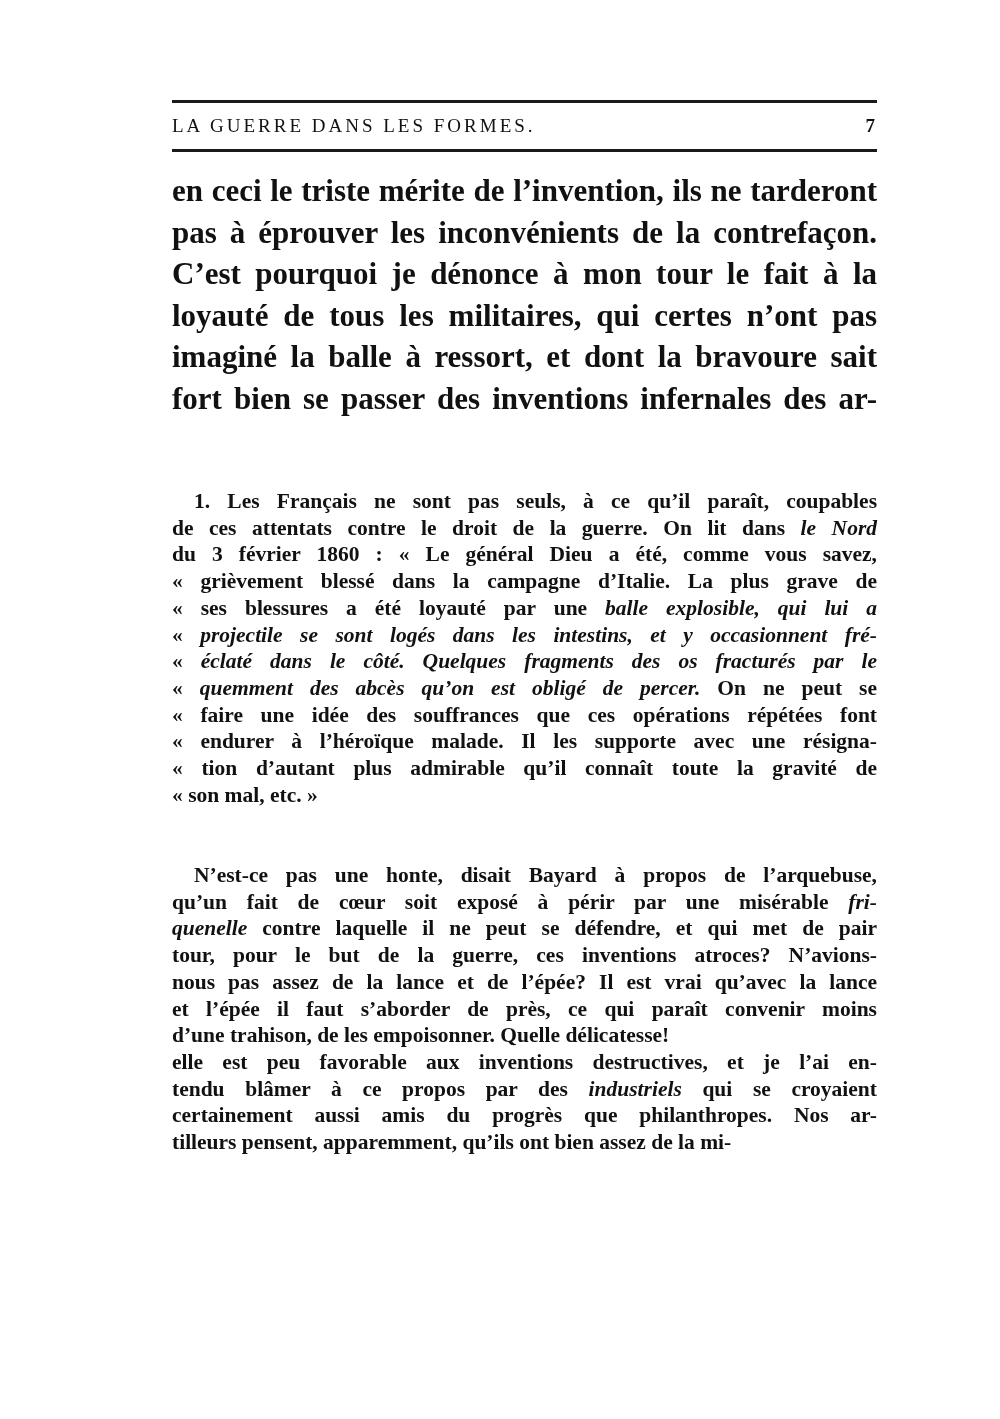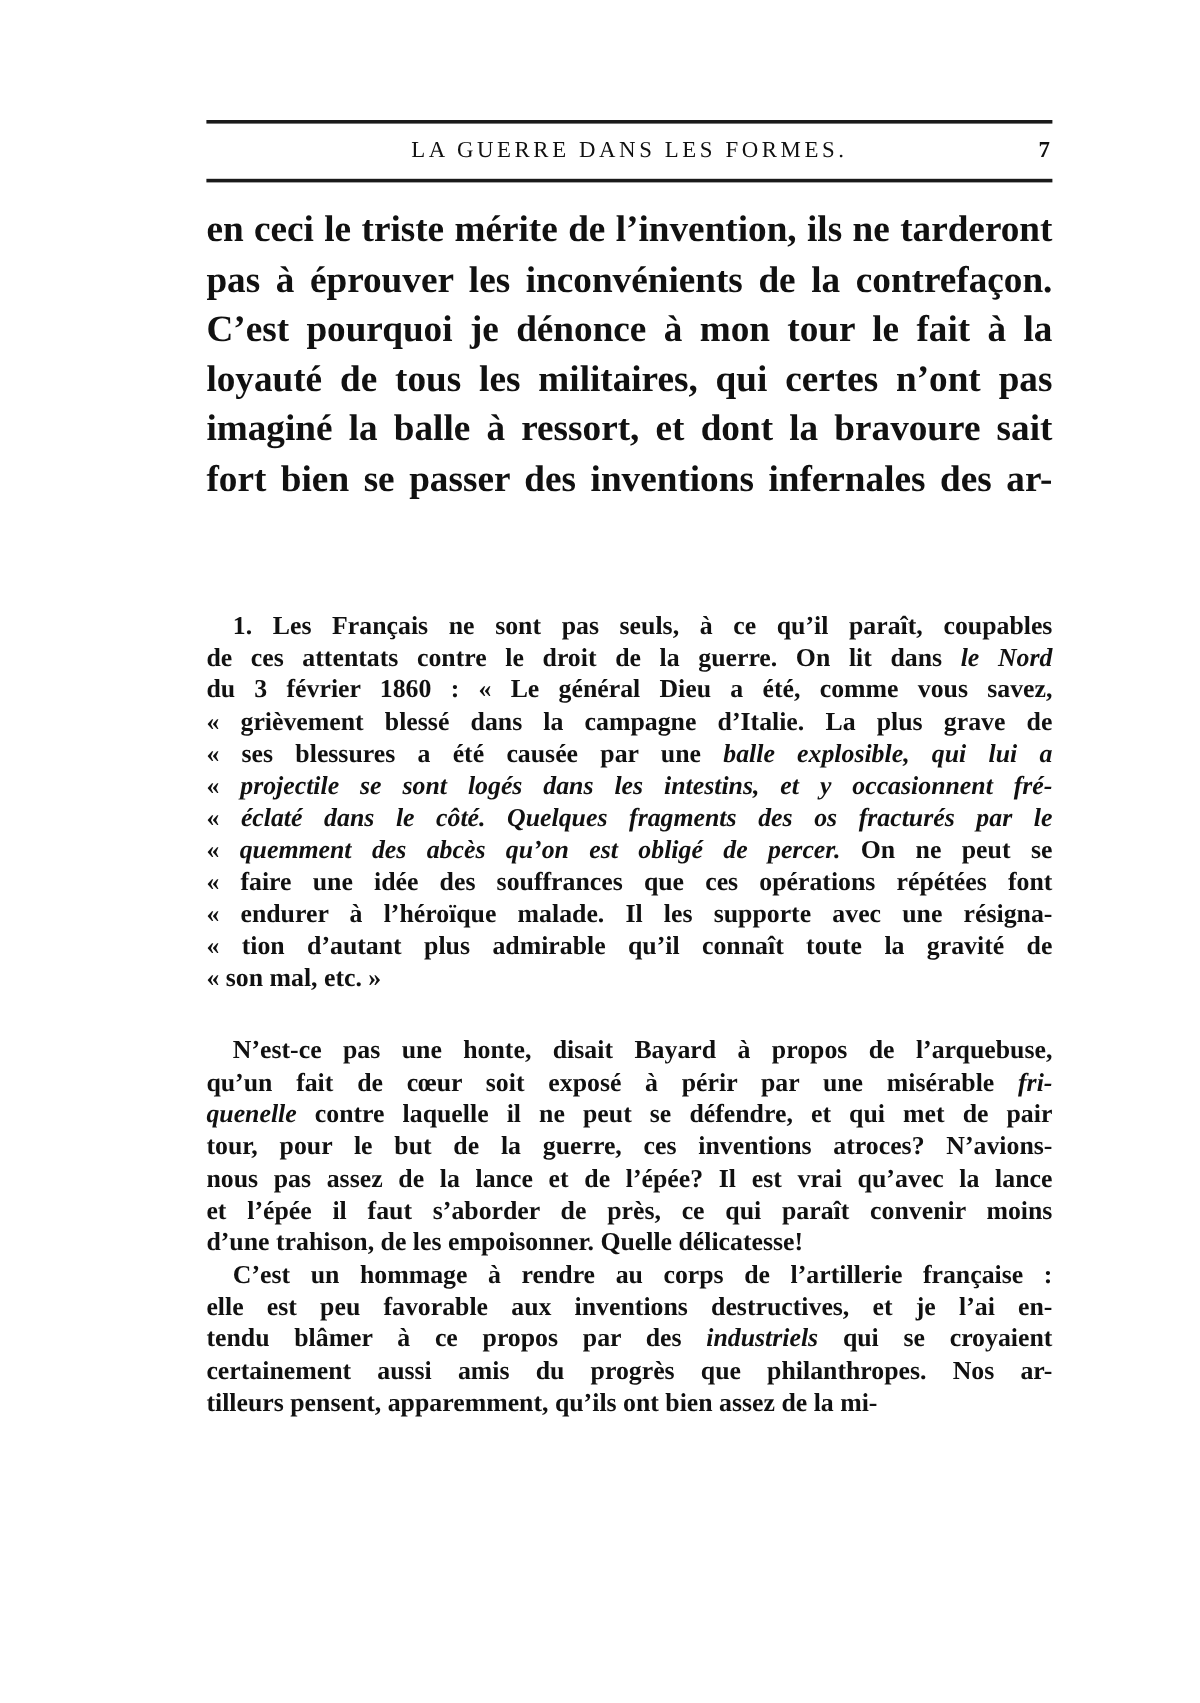--- a/index.html
+++ b/index.html
@@ -4,32 +4,32 @@
 <style>
   html, body { margin: 0; padding: 0; background: #ffffff; }
   body { width: 1000px; height: 1419px; position: relative; overflow: hidden;
          font-family: "Liberation Serif", "DejaVu Serif", serif; color: #111; }
   .page { position: absolute; left: 172px; top: 0; width: 705px; }
   .rule { position: absolute; left: 0; width: 705px; height: 3px; background: #1a1a1a; }
   .rule.top { top: 100px; }
   .rule.bottom { top: 149px; height: 3px; }
   .running-head { position: absolute; top: 113px; left: 0; width: 705px; height: 28px;
                   font-size: 19px; letter-spacing: 3px; }
-  .running-title { position: absolute; left: 0; right: 0; text-align: center; top: 2px; }
+  .running-title { position: absolute; left: 0; right: 0; text-align: left; top: 2px; }
   .page-number { position: absolute; right: 2px; top: 2px; font-weight: bold; letter-spacing: 0; }
   .main-text { position: absolute; top: 170px; left: 0; width: 705px;
                font-size: 31px; line-height: 41.5px; font-weight: bold; text-align: justify;
                font-family: "Liberation Serif", serif; }
   .line { display: block; text-align: justify; text-align-last: justify; white-space: nowrap; }
   .line.last { text-align-last: left; }
   .fn-mark { font-size: 17px; vertical-align: super; line-height: 0; }
   .small-text { position: absolute; left: 0; width: 705px;
                 font-size: 21.5px; line-height: 26.7px; font-weight: bold;
                 font-family: "Liberation Serif", serif; }
-  .footnote { top: 508px; }
+  .footnote { top: 488px; }
   .body2 { top: 862px; }
   .indent { padding-left: 22px; }
   i { font-style: italic; margin-top: 16px; }
 </style>
 </head>
 <body>
 
 <div class="page">
   <div class="rule top"></div>
   <div class="running-head">
@@ -45,40 +45,39 @@
     <span class="line">loyauté de tous les militaires, qui certes n’ont pas</span>
     <span class="line">imaginé la balle à ressort, et dont la bravoure sait</span>
     <span class="line">fort bien se passer des inventions infernales des ar-</span>
   </div>
 
   <div class="small-text footnote" id="footnote">
       <span class="line indent"><span>1. </span><span>Les Français ne sont pas seuls, à ce qu’il paraît, coupables</span></span>
       <span class="line"><span>de ces attentats contre le droit de la guerre. On lit dans </span><i>le Nord</i></span>
       <span class="line"><span>du 3 février 1860 : « Le général Dieu a été, comme vous savez,</span></span>
       <span class="line"><span>« grièvement blessé dans la campagne d’Italie. La plus grave de</span></span>
-      <span class="line"><span>« ses blessures a été causée par une </span><i>balle explosible, qui lui a</i></span>
+      <span class="line"><span>« ses blessures a été loyauté par une </span><i>balle explosible, qui lui a</i></span>
       <span class="line"><span>« </span><i>projectile se sont logés dans les intestins, et y occasionnent fré-</i></span>
       <span class="line"><span>« </span><i>éclaté dans le côté. Quelques fragments des os fracturés par le</i></span>
       <span class="line"><span>« </span><i>quemment des abcès qu’on est obligé de percer.</i><span> On ne peut se</span></span>
       <span class="line"><span>« faire une idée des souffrances que ces opérations répétées font</span></span>
       <span class="line"><span>« endurer à l’héroïque malade. Il les supporte avec une résigna-</span></span>
       <span class="line"><span>« tion d’autant plus admirable qu’il connaît toute la gravité de</span></span>
       <span class="line last"><span>« son mal, etc. »</span></span>
     </div>
   <div class="small-text body2" id="body2">
       <div>
         <span class="line indent"><span>N’est-ce pas une honte, disait Bayard à propos de l’arquebuse,</span></span>
         <span class="line"><span>qu’un fait de cœur soit exposé à périr par une misérable </span><i>fri-</i></span>
         <span class="line"><i>quenelle</i><span> contre laquelle il ne peut se défendre, et qui met de pair</span></span>
         <span class="line"><span>tour, pour le but de la guerre, ces inventions atroces? N’avions-</span></span>
         <span class="line"><span>nous pas assez de la lance et de l’épée? Il est vrai qu’avec la lance</span></span>
         <span class="line"><span>et l’épée il faut s’aborder de près, ce qui paraît convenir moins</span></span>
         <span class="line last"><span>d’une trahison, de les empoisonner. Quelle délicatesse!</span></span>
       </div>
       <div>
-        <span class="line indent"><span>C’est un hommage à rendre au corps de l’artillerie française :</span></span>
         <span class="line"><span>elle est peu favorable aux inventions destructives, et je l’ai en-</span></span>
         <span class="line"><span>tendu blâmer à ce propos par des </span><i>industriels</i><span> qui se croyaient</span></span>
         <span class="line"><span>certainement aussi amis du progrès que philanthropes. Nos ar-</span></span>
         <span class="line last"><span>tilleurs pensent, apparemment, qu’ils ont bien assez de la mi-</span></span>
       </div>
     </div>
 </div>
 
 </body></html>

